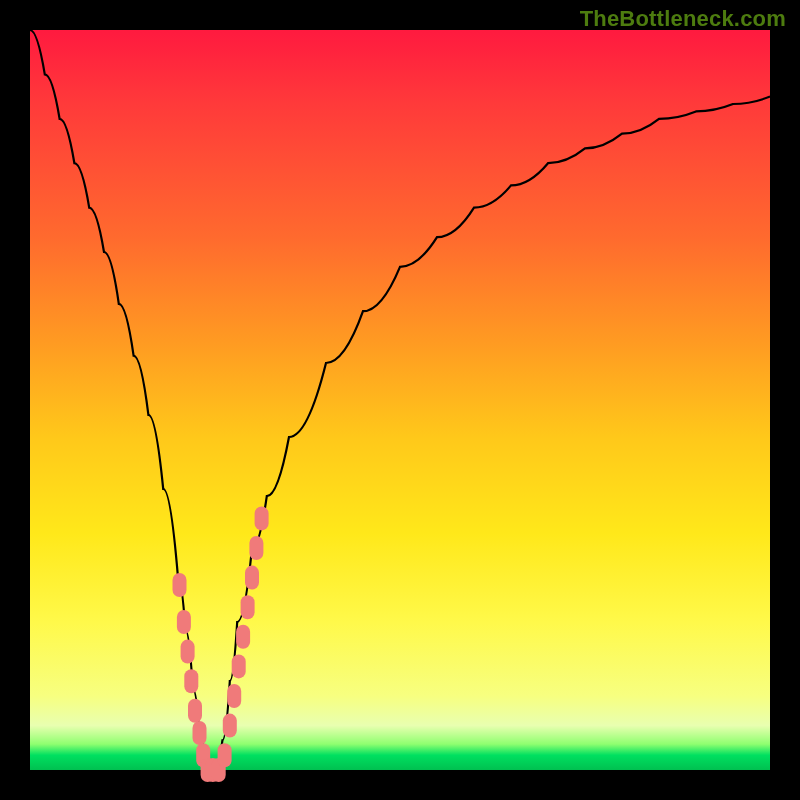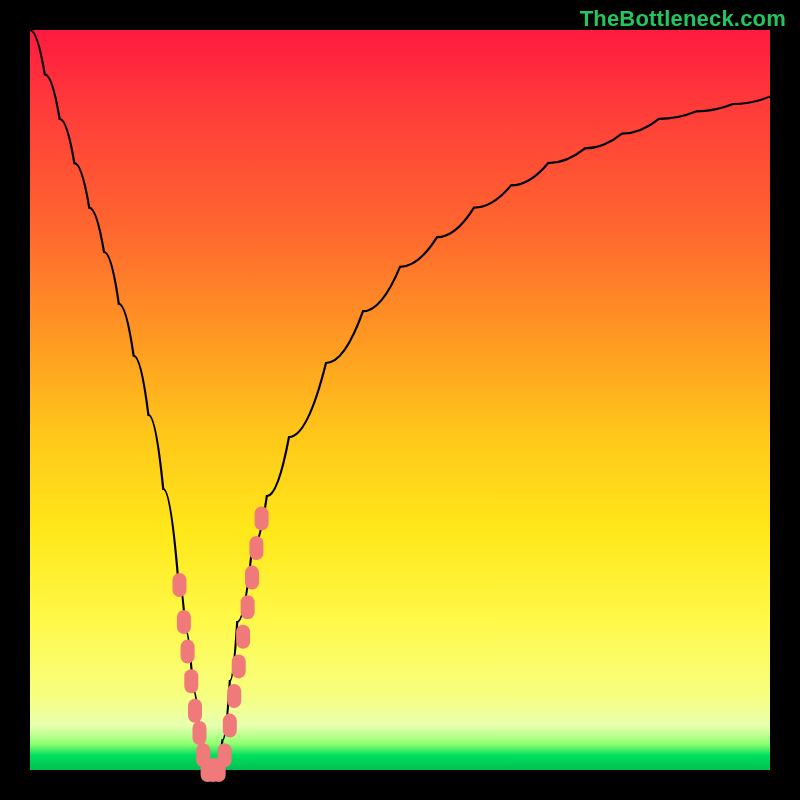--- a/index.html
+++ b/index.html
@@ -38,21 +38,21 @@
       #00e060 98%,
       #00c050 100%
     );
   }
   .watermark {
     position: absolute;
     top: 6px;
     right: 14px;
     font-size: 22px;
     font-weight: 600;
-    color: #22c55e;
+    color: #4d7c0f;
     letter-spacing: 0.2px;
     user-select: none;
   }
   svg.curve {
     position: absolute;
     left: 0;
     top: 0;
     width: 740px;
     height: 740px;
     overflow: visible;

